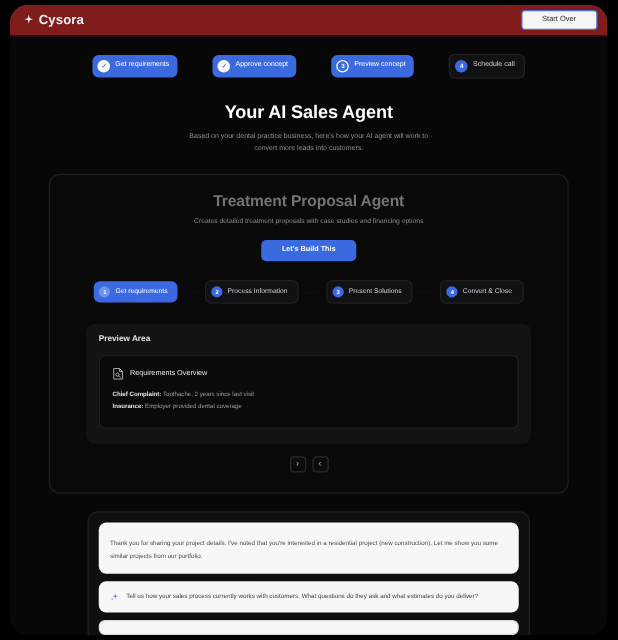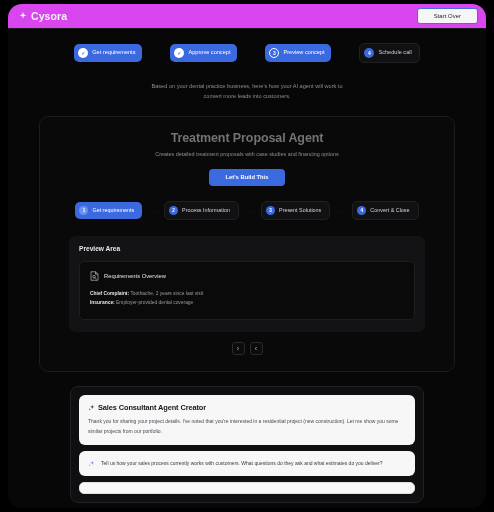--- a/index.html
+++ b/index.html
@@ -13,21 +13,21 @@
     position: absolute; left: 8px; top: 4px;
     width: 478px; height: 504px;
     background: #070707;
     border-radius: 14px;
     overflow: hidden;
   }
 
   
   .app-header {
     height: 25px;
-    background: #d946ef;
+    background: #7f1d1d;
     border-bottom: 1px solid #1a1a1c;
     display: flex; align-items: center;
     padding: 0 8px 0 10px;
     position: relative;
   }
   .brand { display: flex; align-items: center; gap: 3px; }
   .brand-mark { width: 10px; height: 10px; display: block; }
   .brand-name {
     color: #f2f2f3; font-size: 10.5px; font-weight: 600; letter-spacing: .1px;
   }
@@ -255,20 +255,21 @@
       <div class="dots">
           <span>······</span>
         </div>
       <div class="step todo">
         <span class="step-bullet">4</span>
         <span>Schedule call</span>
       </div>
     </div>
 
     <div class="hero">
+      <div class="hero-title">Your AI Sales Agent</div>
       <div class="hero-sub">Based on your dental practice business, here's how your AI agent will work to convert more leads into customers.</div>
     </div>
 
     <div class="agent-card">
       <div class="agent-title">Treatment Proposal Agent</div>
       <div class="agent-desc">Creates detailed treatment proposals with case studies and financing options</div>
       <button class="build-btn">Let's Build This</button>
 
       <div class="inner-stepper">
         <div class="istep active">
@@ -316,27 +317,20 @@
       </div>
 
       <div class="nav-arrows">
         <button class="nav-btn">›</button>
         <button class="nav-btn">‹</button>
       </div>
     </div>
 
     <div class="chat-card">
       <div class="bubble-agent">
-        <div class="bubble-agent-head">
-          <svg class="sparkle-dark" viewBox="0 0 20 20">
-            <path d="M12 2 L13.3 7 L18 8.3 L13.3 9.6 L12 14.6 L10.7 9.6 L6 8.3 L10.7 7 Z" fill="#17171a"></path>
-            <path d="M5 12 L5.7 14.3 L8 15 L5.7 15.7 L5 18 L4.3 15.7 L2 15 L4.3 14.3 Z" fill="#17171a"></path>
-          </svg>
-          <span>Sales Consultant Agent Creator</span>
-        </div>
         <div class="bubble-agent-body">Thank you for sharing your project details. I've noted that you're interested in a residential project (new construction). Let me show you some similar projects from our portfolio.</div>
       </div>
 
       <div class="bubble-question">
         <svg class="sparkle-blue" viewBox="0 0 20 20">
           <path d="M12 2 L13.3 7 L18 8.3 L13.3 9.6 L12 14.6 L10.7 9.6 L6 8.3 L10.7 7 Z" fill="#5b85ea"></path>
           <path d="M5 12 L5.7 14.3 L8 15 L5.7 15.7 L5 18 L4.3 15.7 L2 15 L4.3 14.3 Z" fill="#5b85ea"></path>
         </svg>
         <div class="bubble-question-text">Tell us how your sales process currently works with customers. What questions do they ask and what estimates do you deliver?</div>
       </div>

